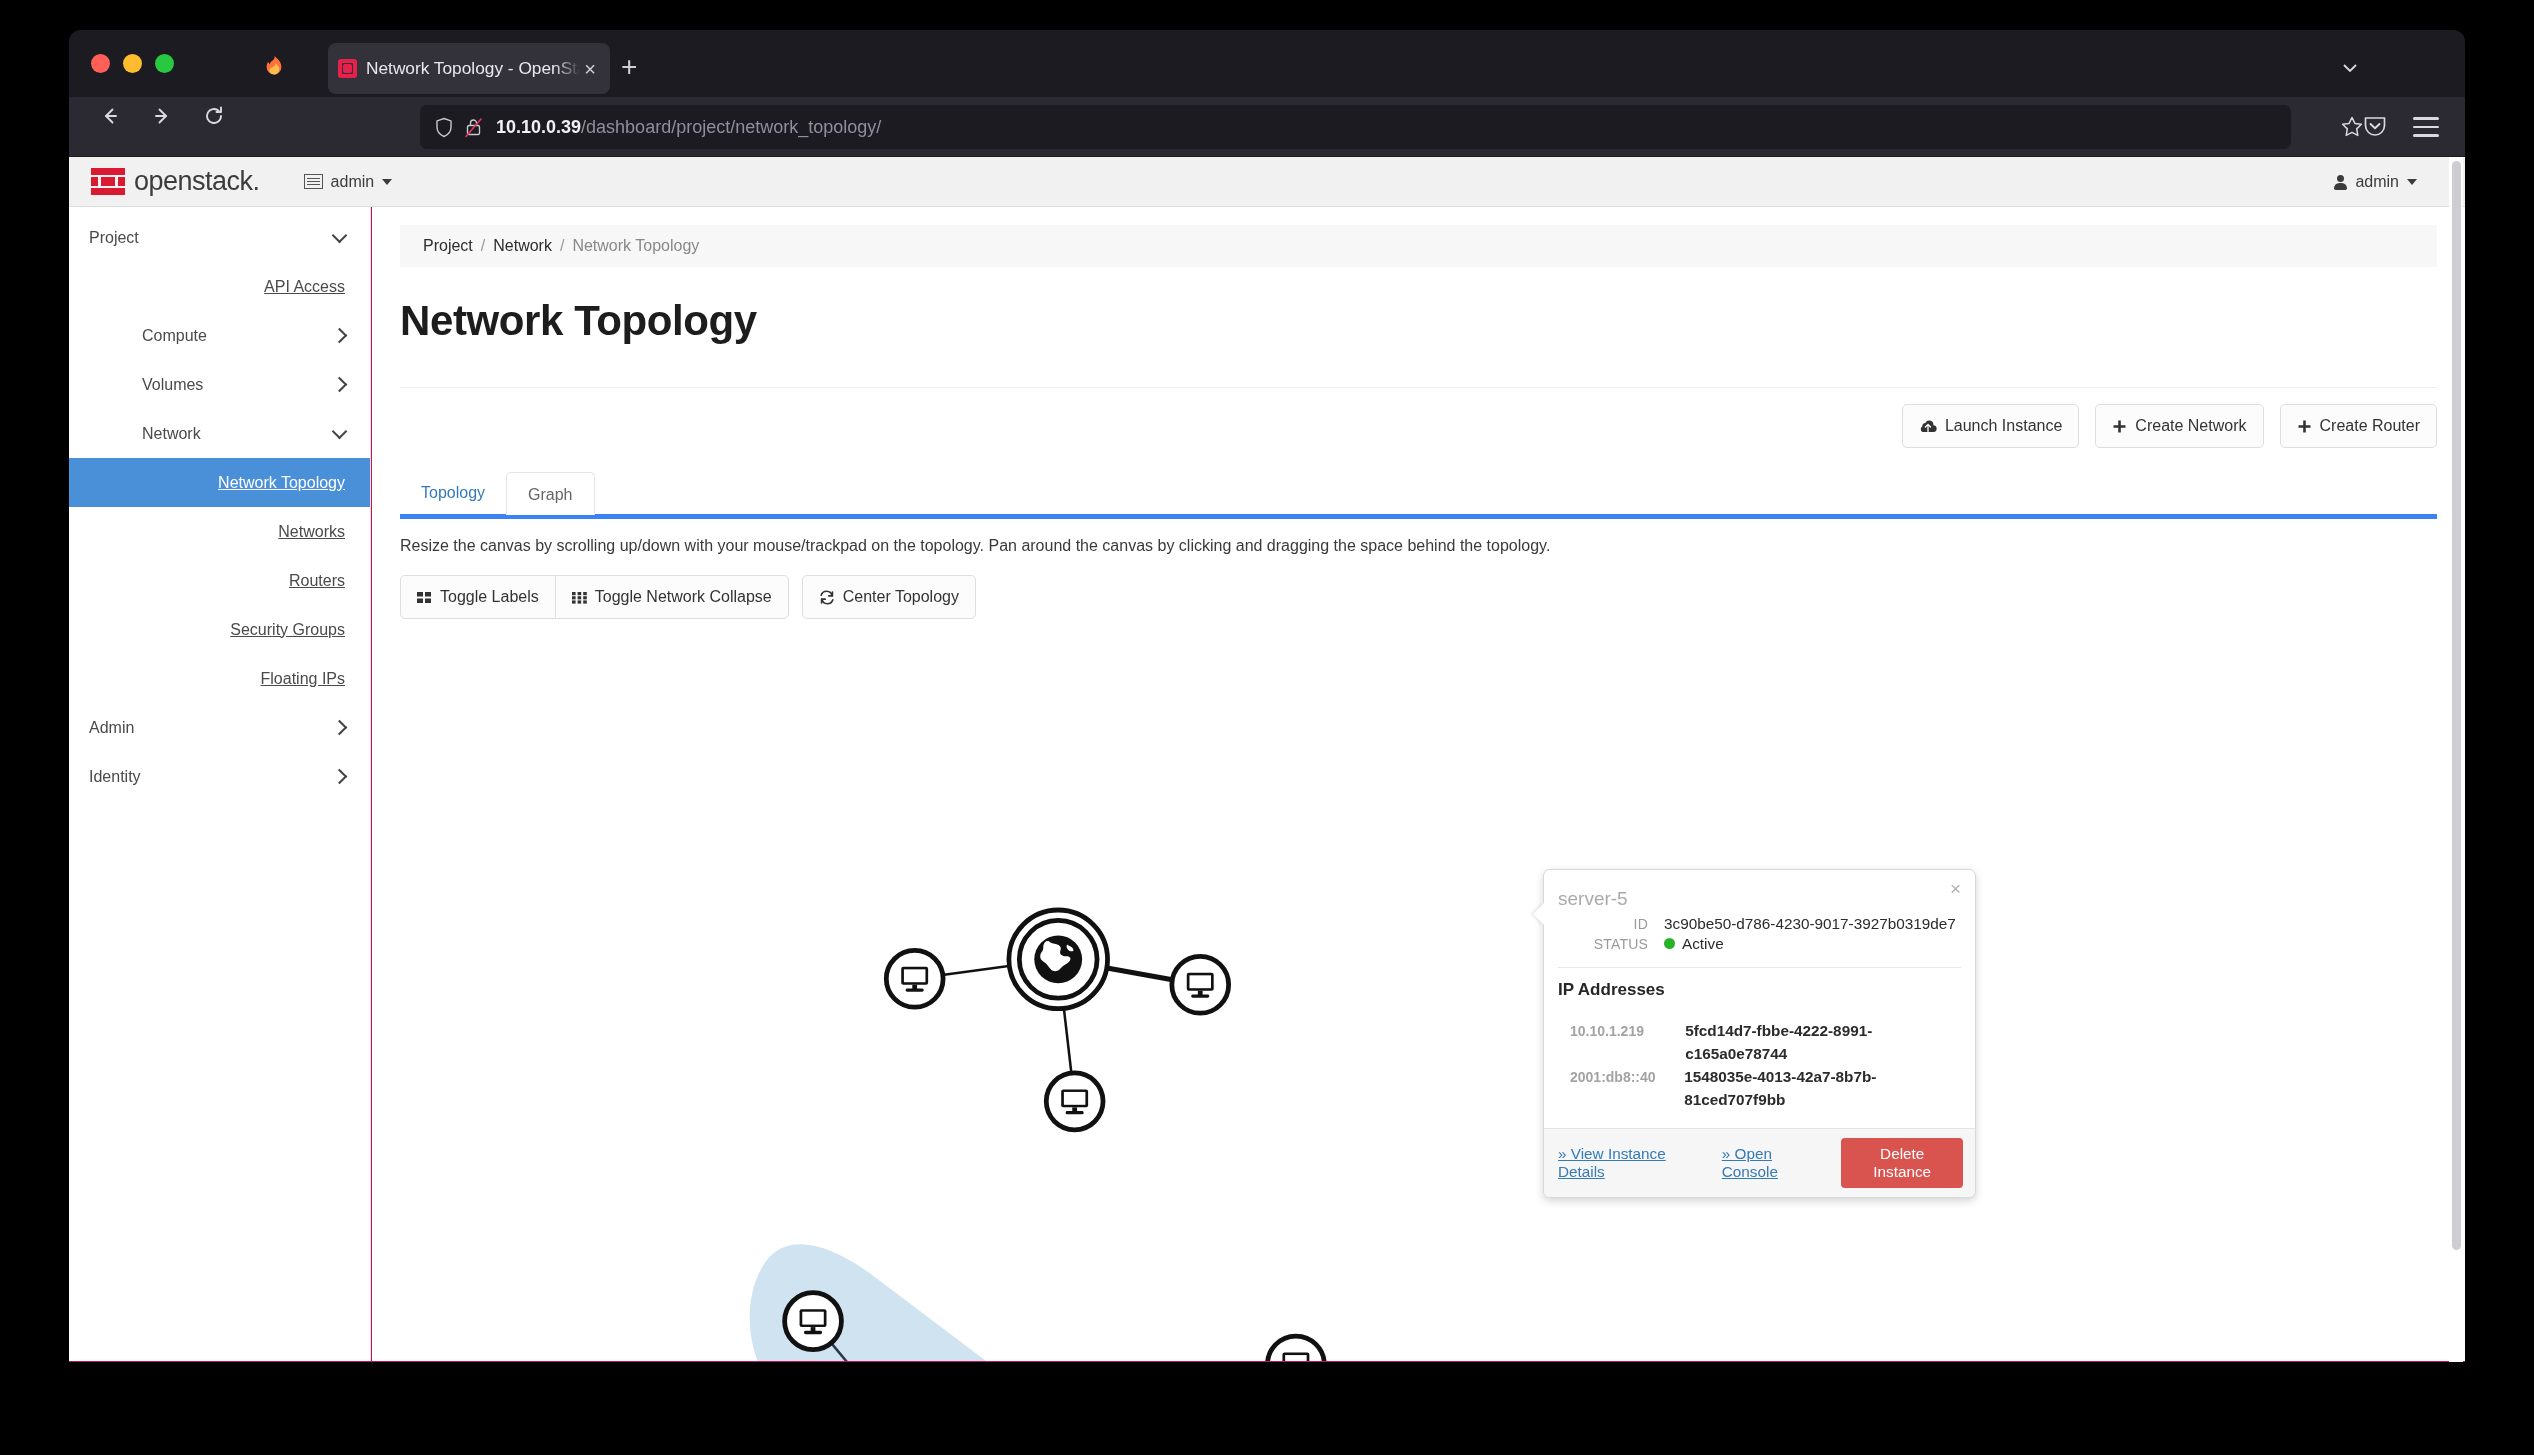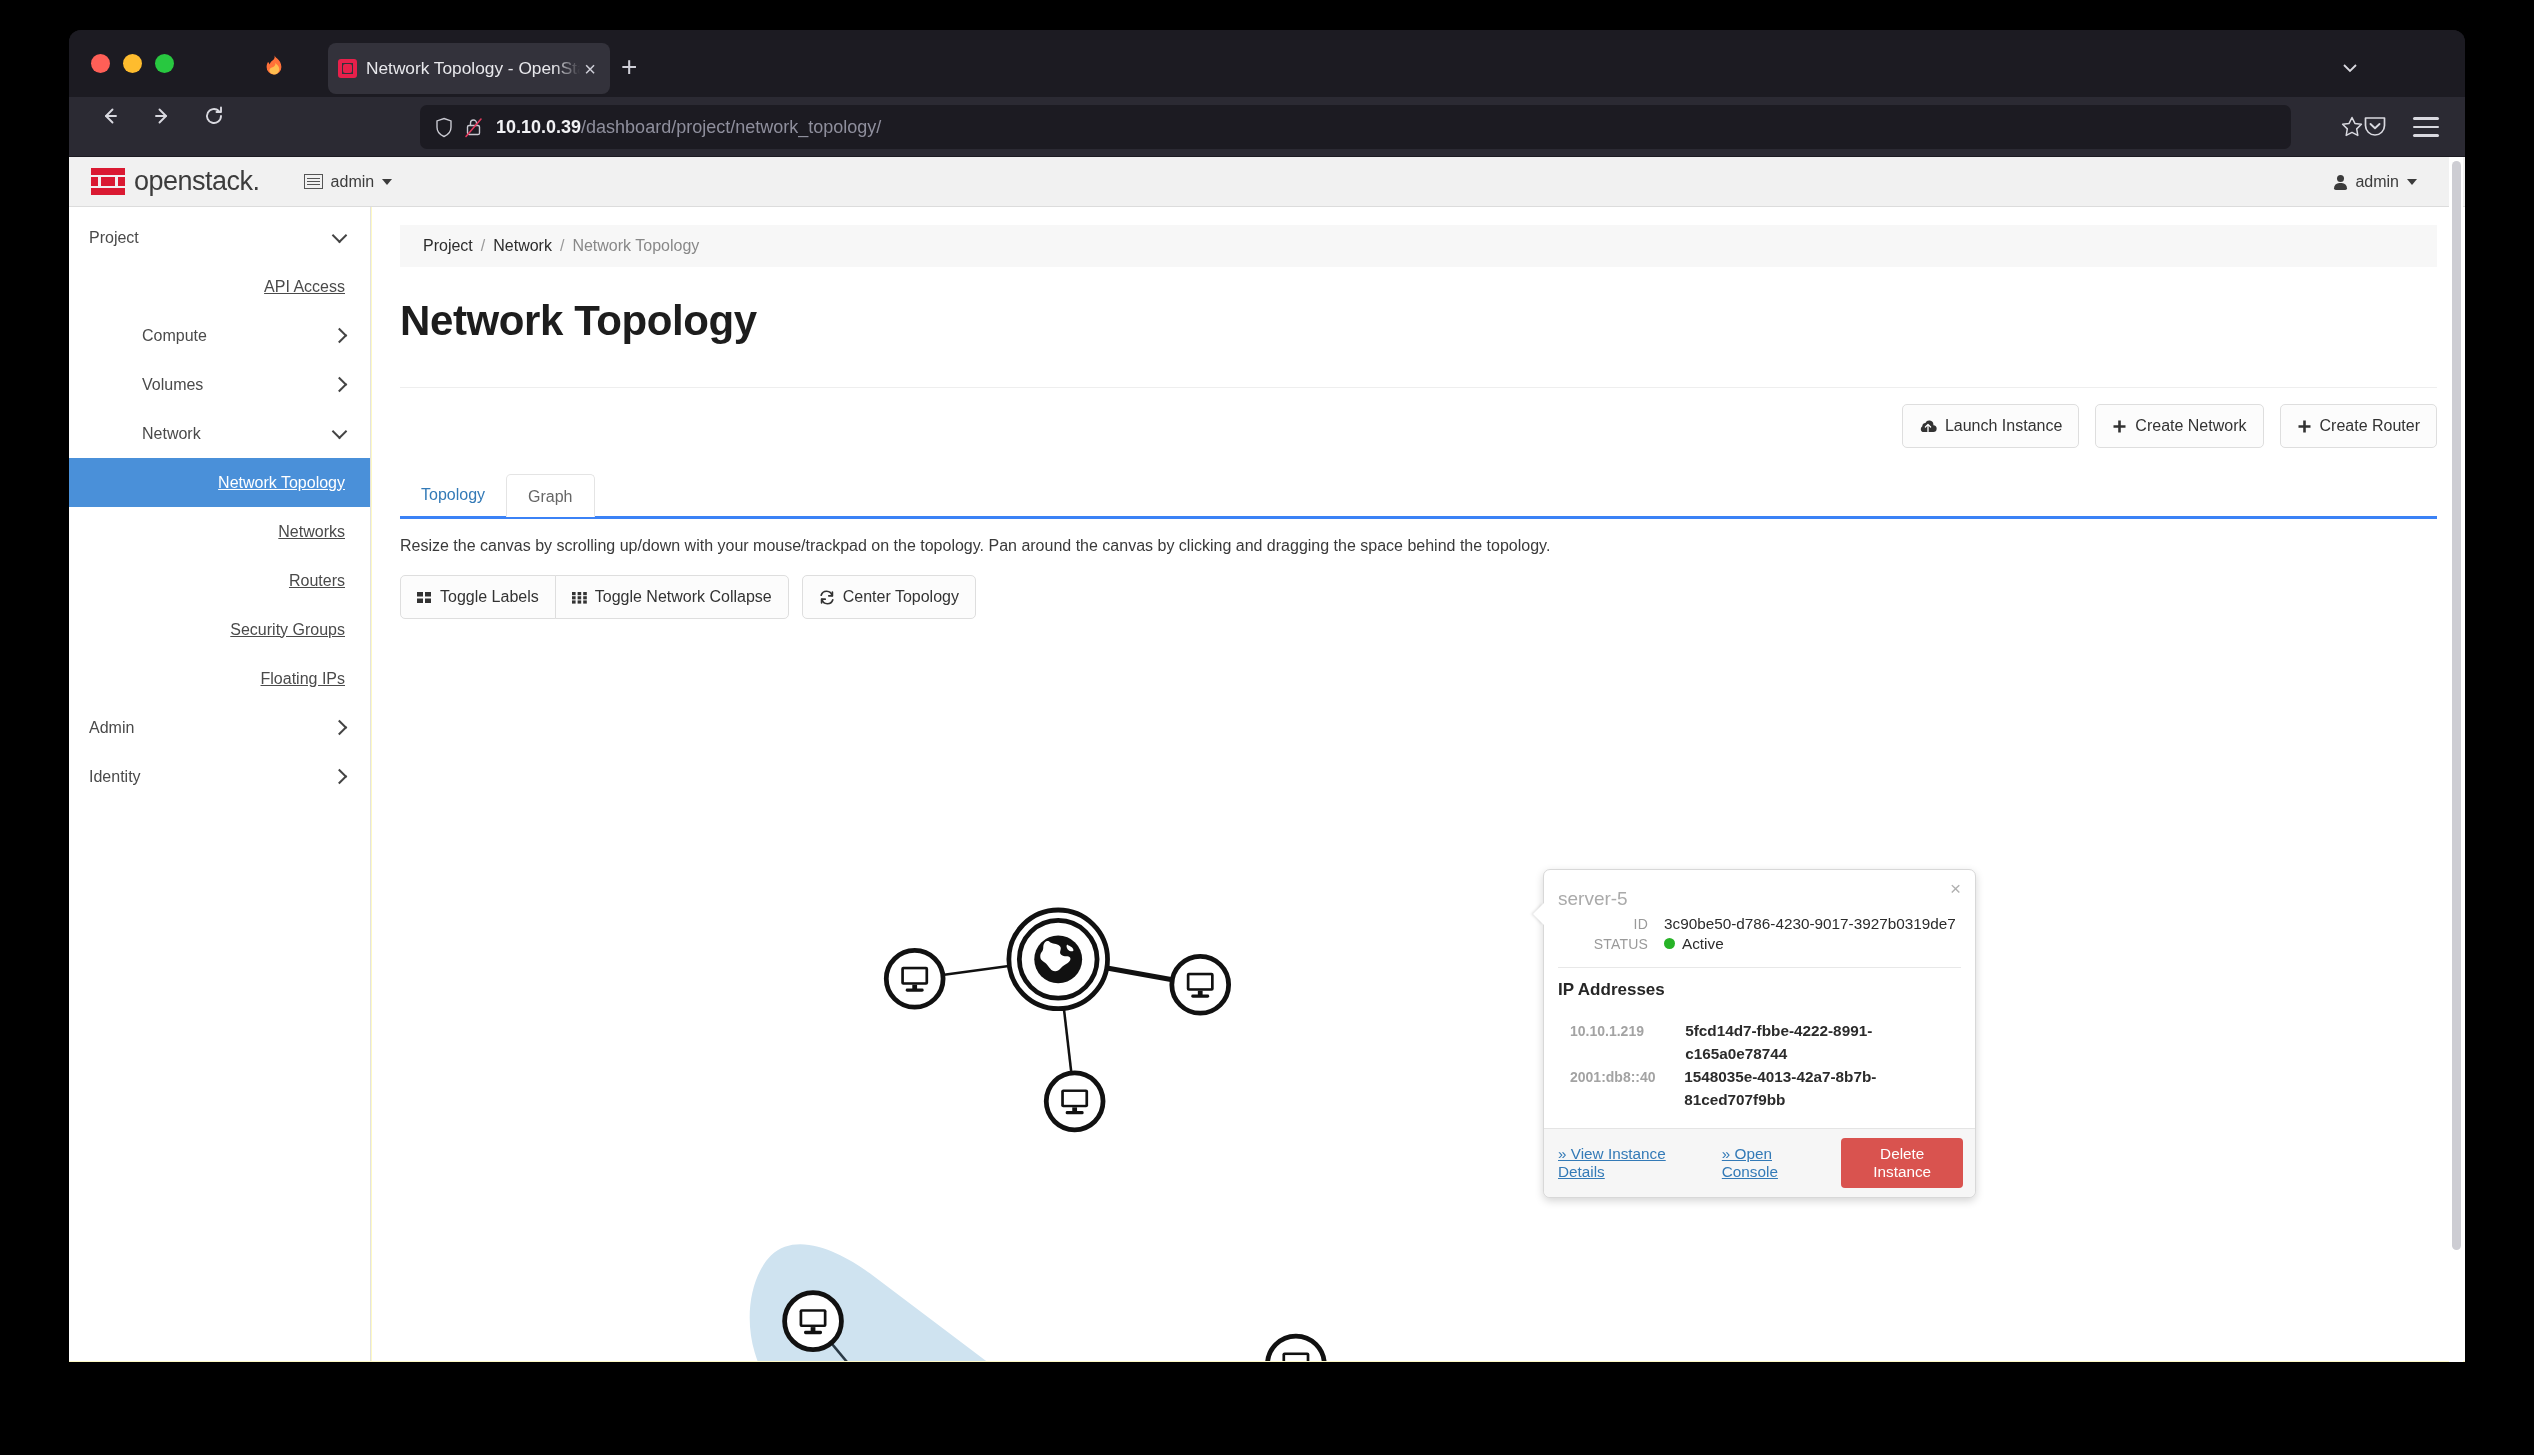--- a/index.html
+++ b/index.html
@@ -129,21 +129,21 @@
     position: absolute; right: 26px; top: 20px;
     width: 26px; height: 20px;
   }
   .hb-line { height: 2.5px; background: #d9d9e0; margin-bottom: 6px; border-radius: 2px;}
 
   
   #page {
     position: absolute;
     left: 0; top: 127px;
     width: 2396px; height: 1205px;
-    background: #fef9c3;
+    background: #be185d;
     overflow: hidden;
   }
 
   
   #os-topbar {
     position: relative;
     height: 50px;
     background: #f1f1f1;
     border-bottom: 1px solid #dcdcdc;
     display: flex; align-items: center;
@@ -286,21 +286,21 @@
     white-space: nowrap;
   }
   #action-bar .btn { margin-left: 10px; }
   .btn .ic { margin-right: 8px; display: inline-flex; align-items: center; }
 
   
   #tabs-row {
     margin: 27px 28px 0 28px;
     display: flex;
     align-items: flex-end;
-    border-bottom: 3px solid #3b82f6;
+    border-bottom: 5px solid #3b82f6;
     height: 44px;
     position: relative;
   }
   .os-tab {
     padding: 0 21px;
     height: 43px;
     line-height: 43px;
     font-size: 16px;
     color: #337ab7;
   }

